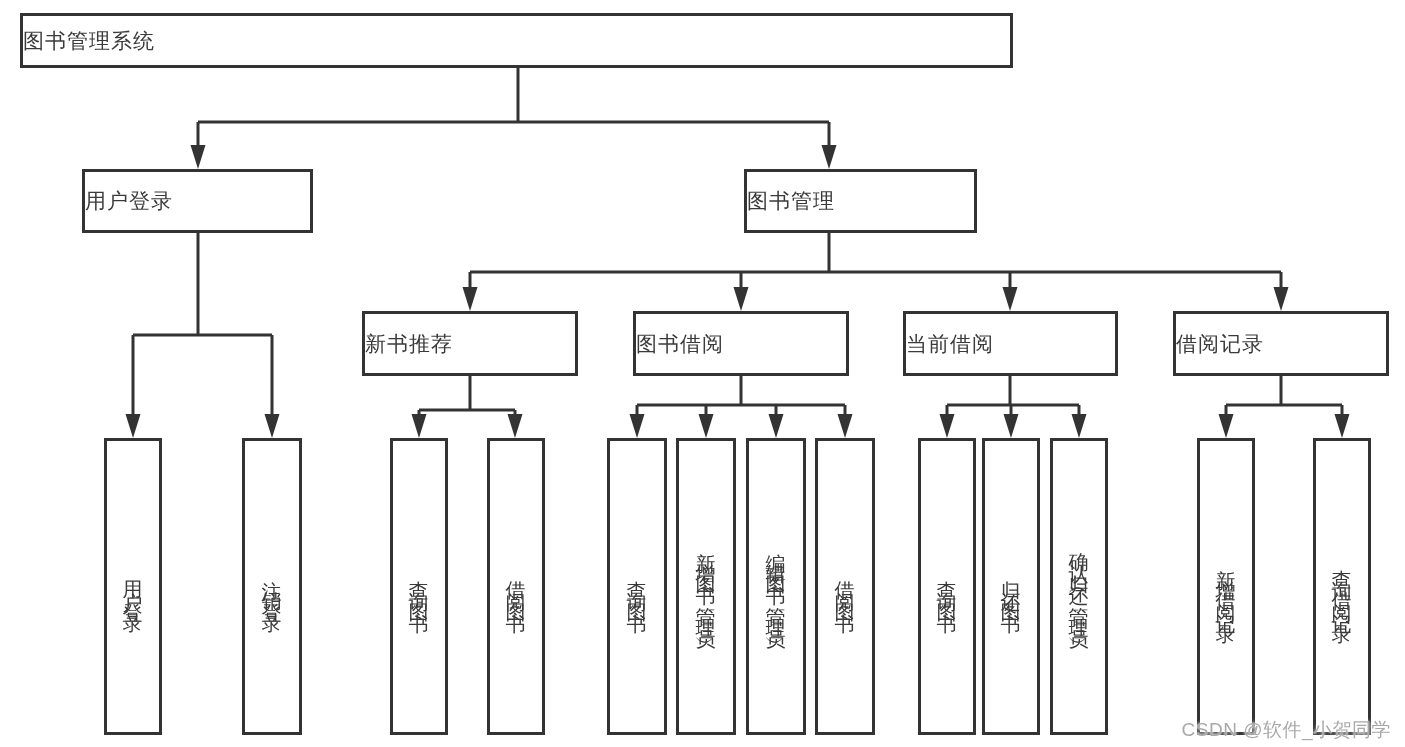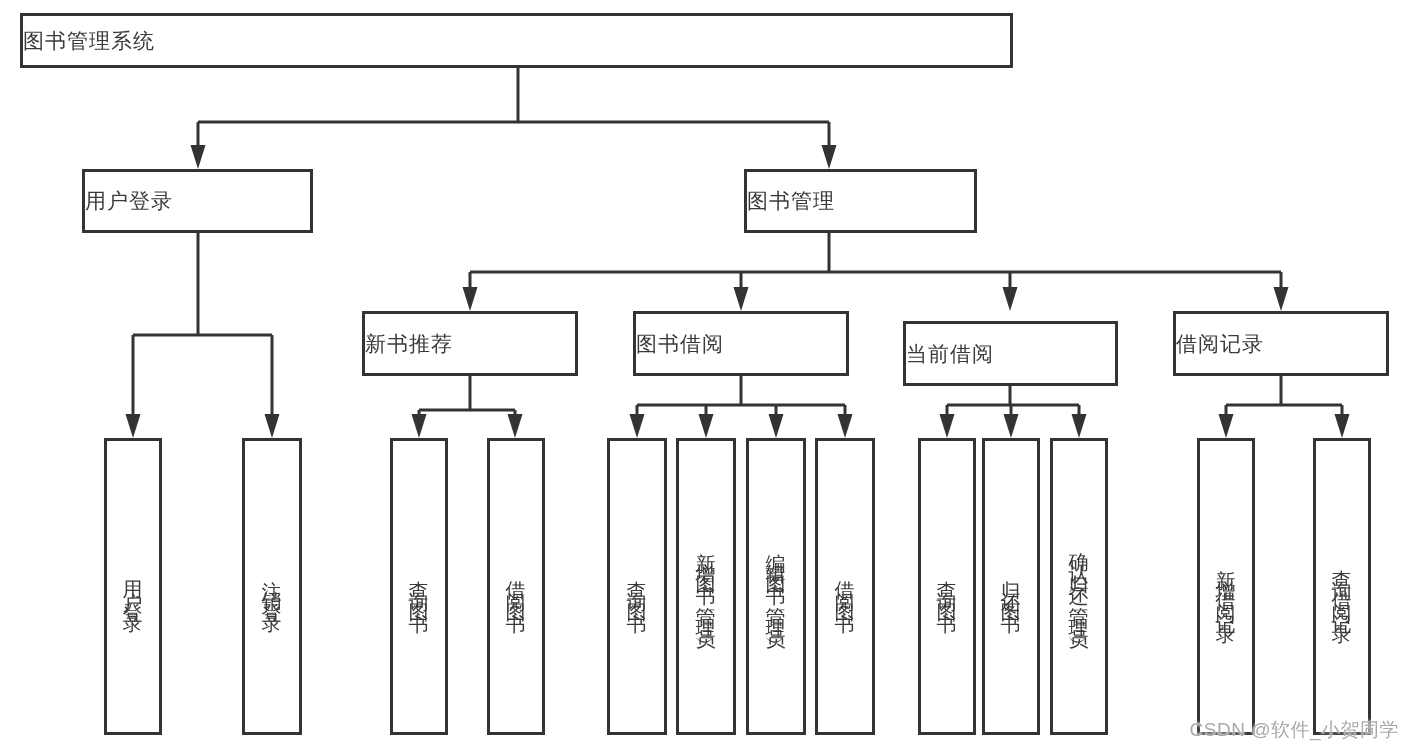--- a/index.html
+++ b/index.html
@@ -52,21 +52,21 @@
     writing-mode: vertical-rl;
     text-orientation: mixed;
     font-size: 20px;
     letter-spacing: 0.55em;
     line-height: 1.1;
     color: #3a3a3a;
     white-space: nowrap;
   }
   .watermark {
     position: absolute;
-    right: 6px;
+    right: 14px;
     bottom: 4px;
     font-size: 19px;
     color: #a9a9a9;
     letter-spacing: 0.5px;
     text-shadow: 0 0 2px #ffffff, 0 0 4px #ffffff;
     z-index: 3;
     white-space: nowrap;
   }
 </style>
 </head>
@@ -150,21 +150,21 @@
   <div class="node" style="left:712px; top:169px; width:233px; height:64px;margin-left:32px;">
     <span class="hlabel">图书管理</span>
   </div>
 
   <div class="node" style="left:633px; top:311px; width:216px; height:65px;">
     <span class="hlabel">图书借阅</span>
   </div>
   <div class="node" style="left:362px; top:311px; width:216px; height:65px;">
     <span class="hlabel">新书推荐</span>
   </div>
-  <div class="node" style="left:903px; top:321px; width:215px; height:65px;">
+  <div class="node" style="left:903px; top:311px; width:215px; height:65px;">
     <span class="hlabel">当前借阅</span>
   </div>
   <div class="node" style="left:1173px; top:311px; width:216px; height:65px;font-family:Liberation Serif, serif;">
     <span class="hlabel">借阅记录</span>
   </div>
 
   <div class="leaf" style="left:104px; top:438px; width:58px; height:297px;">
     <span class="vtext">用户登录</span>
   </div>
   <div class="leaf" style="left:242px; top:438px; width:60px; height:297px;">

